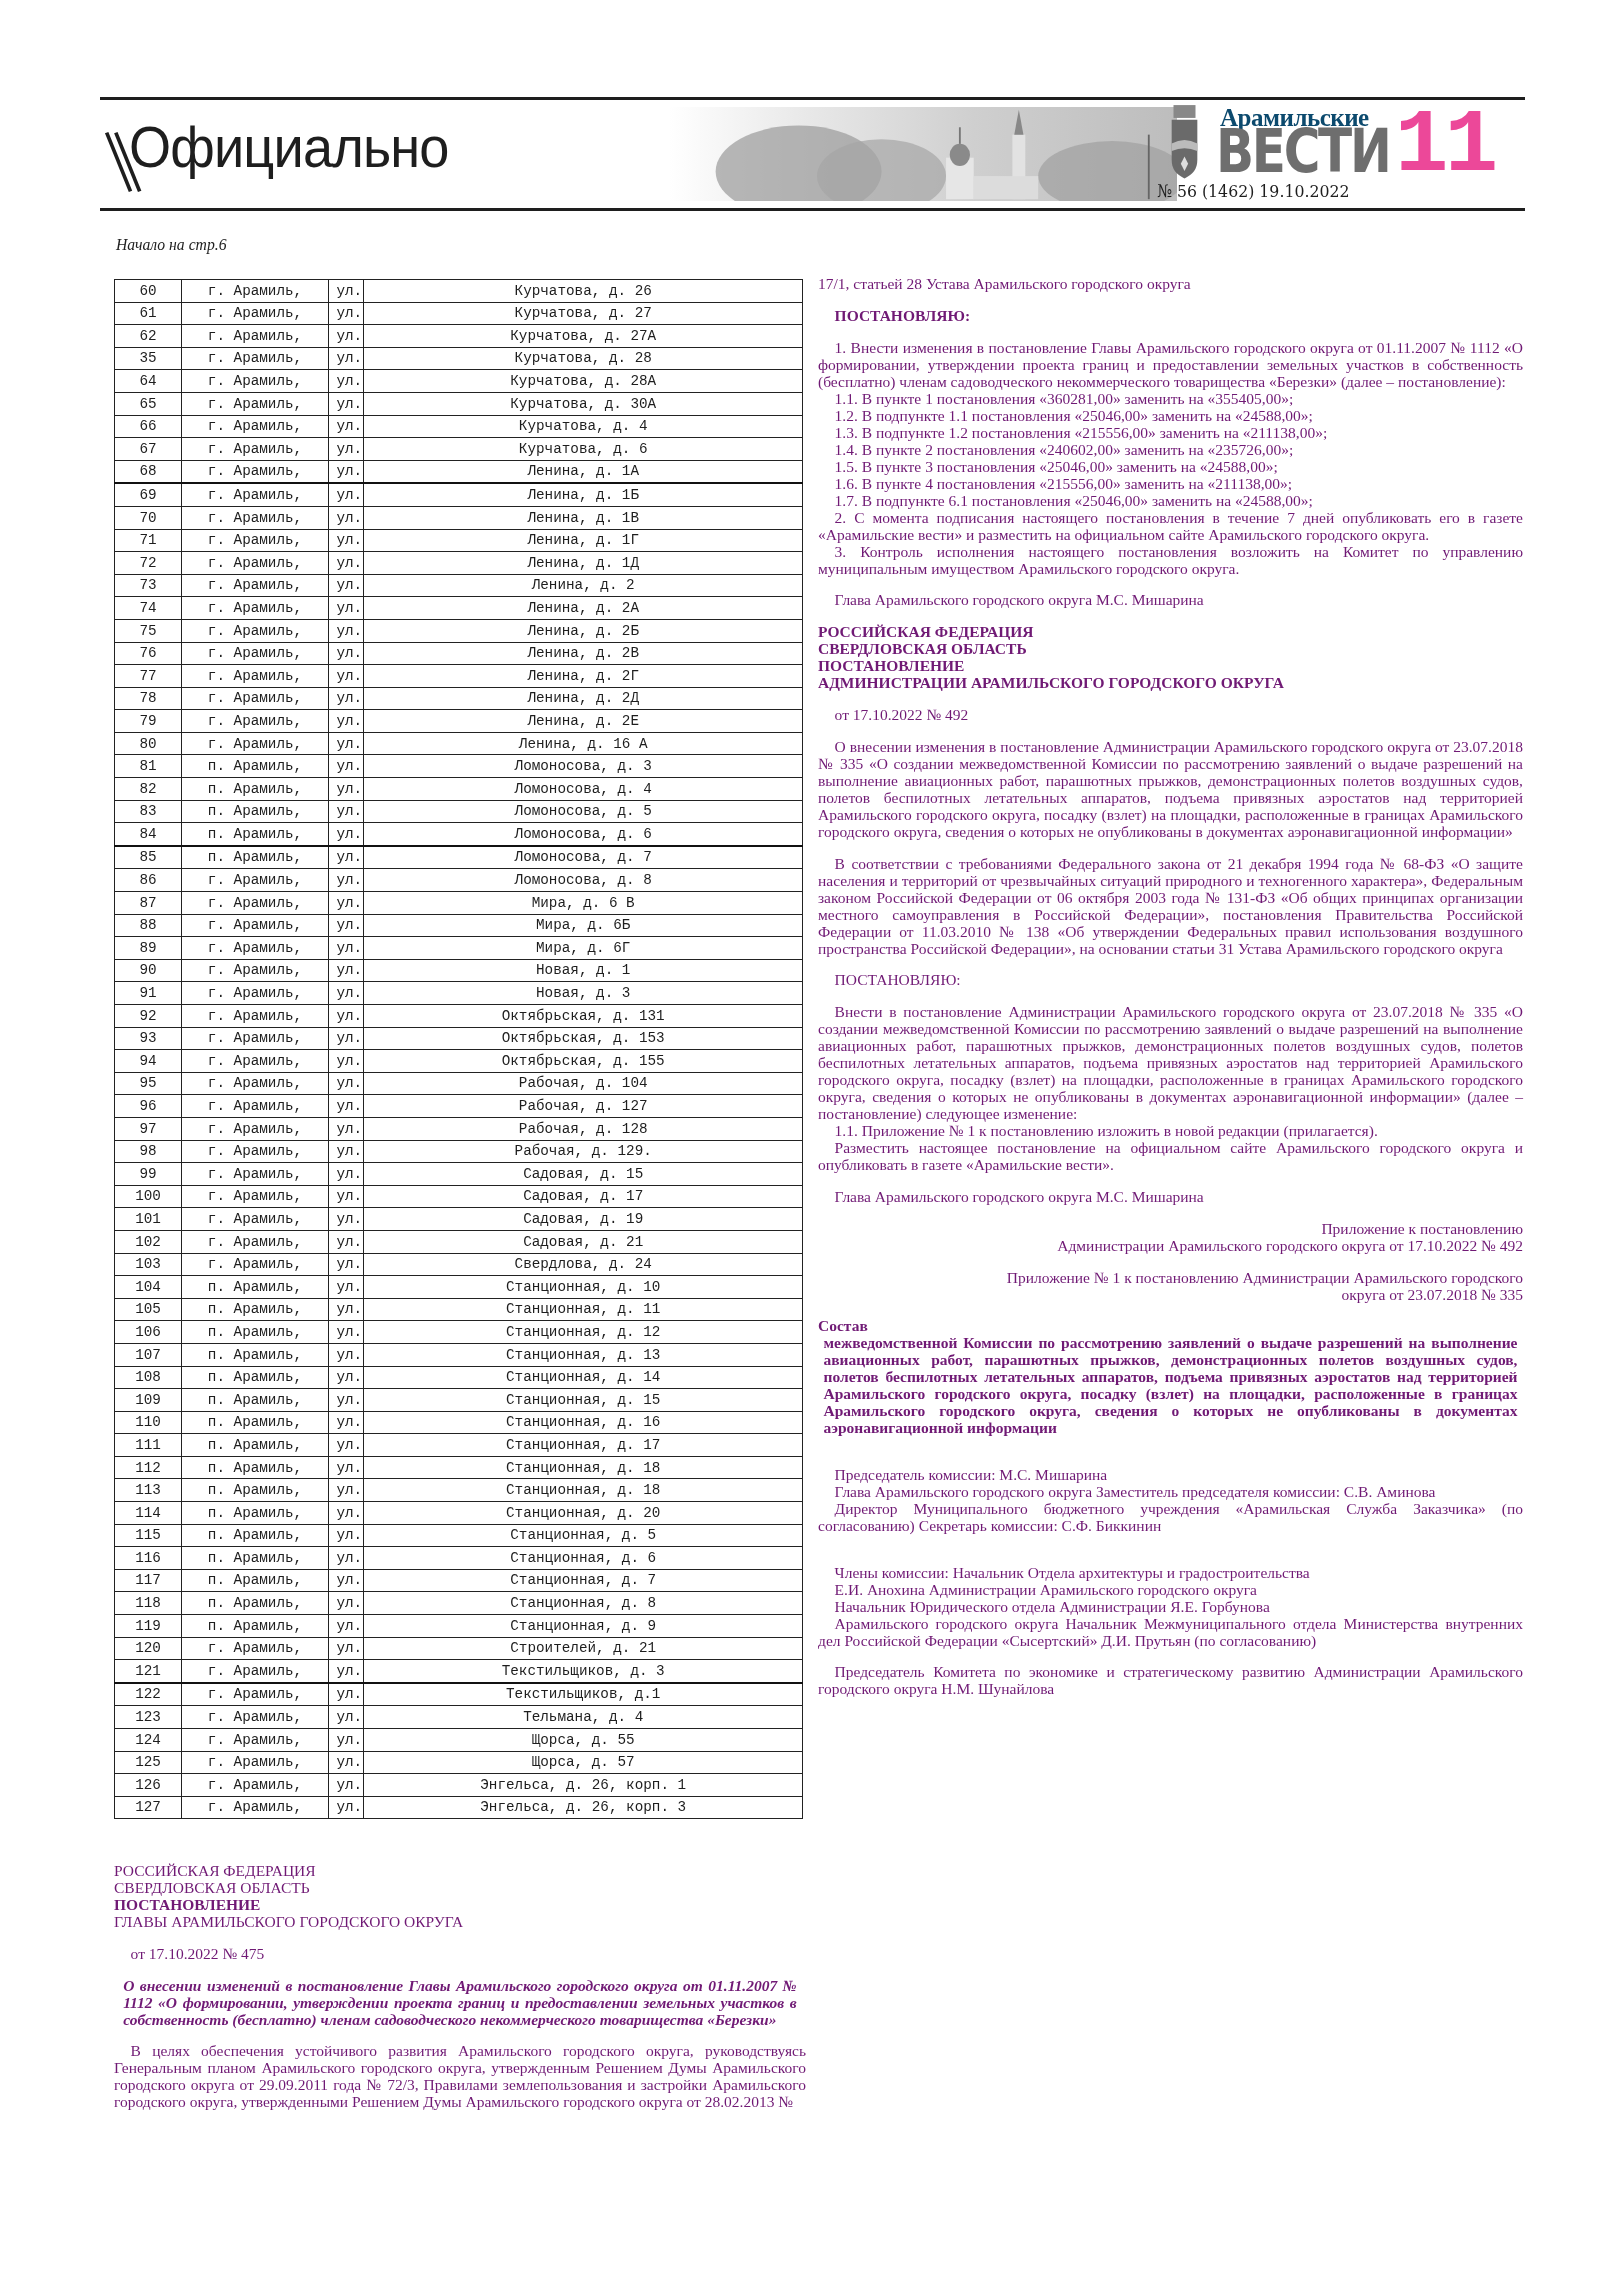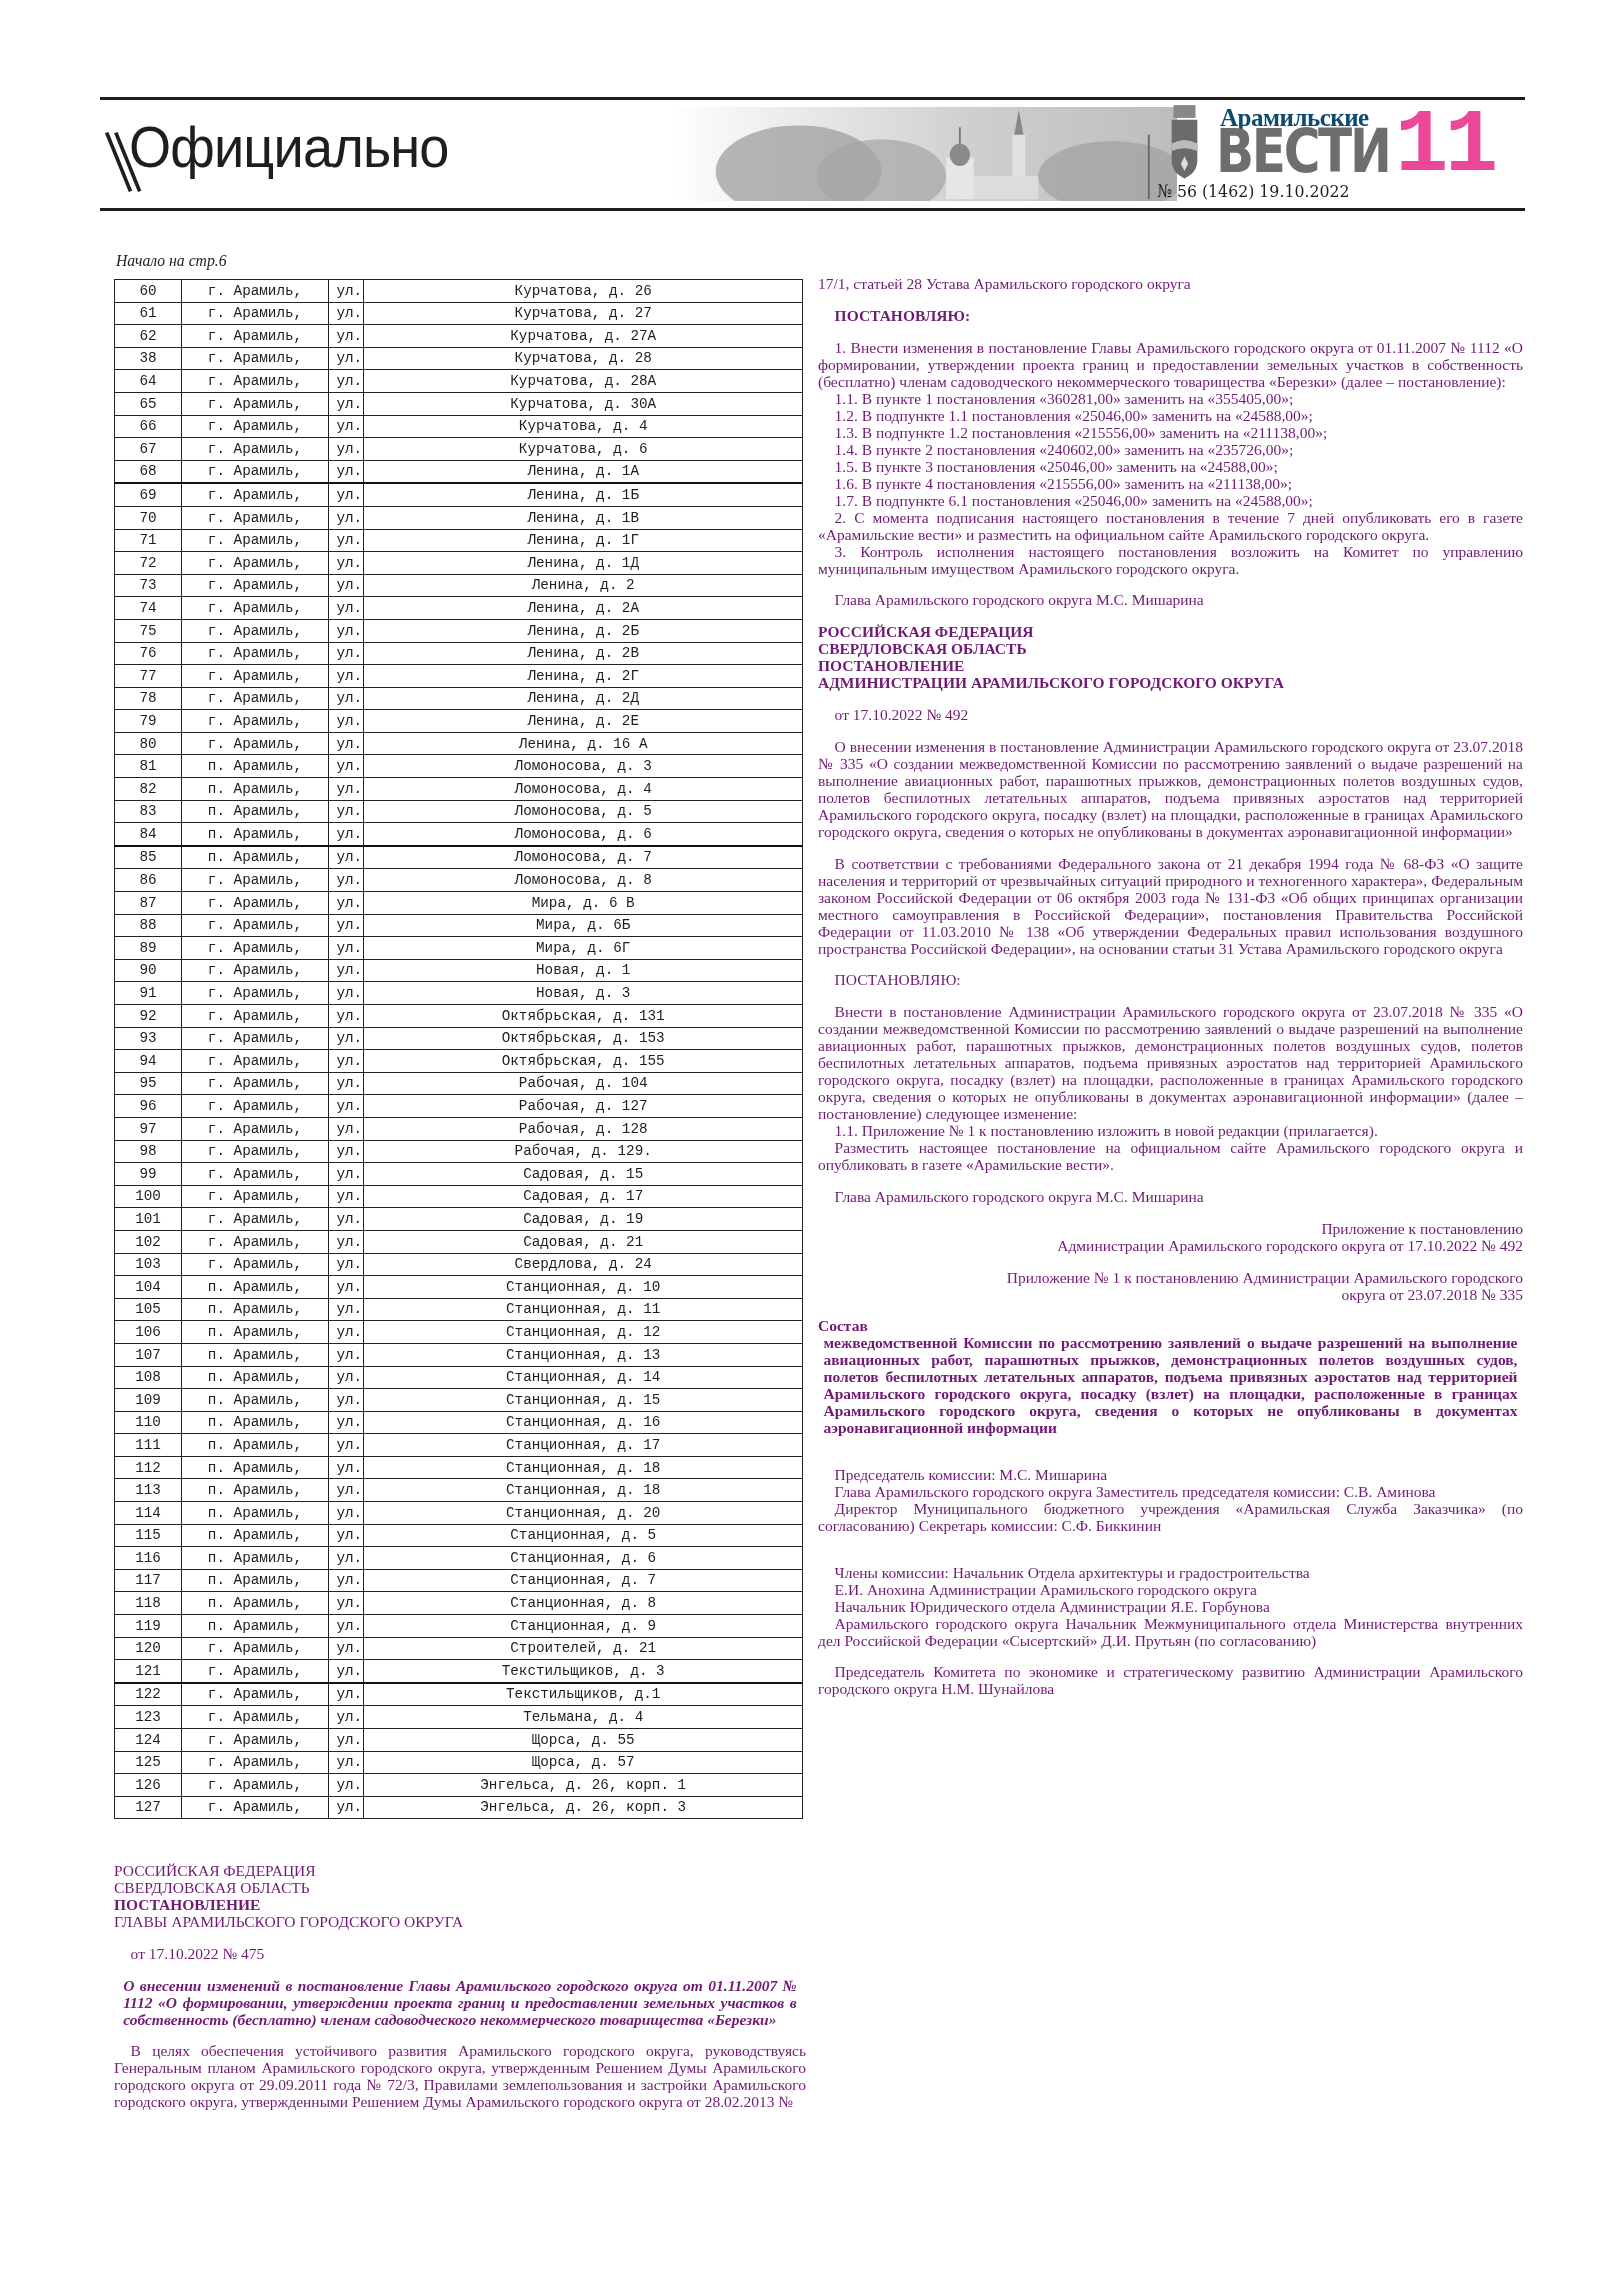--- a/index.html
+++ b/index.html
@@ -19,21 +19,21 @@
   .crest { position: absolute; left: 1168px; top: 103px; width: 33px; height: 83px; }
   .brand-top { position: absolute; left: 1220px; top: 104px; font-family: Liberation Serif, serif; font-weight: bold;
                font-size: 25px; color: #0c4a6e; letter-spacing: -0.5px; }
   .brand-main { position: absolute; left: 1216px; top: 120px; font-family: "DejaVu Sans", sans-serif; font-weight: bold;
                 font-size: 61px; color: #6e6e6e; letter-spacing: -2.8px; transform: scaleX(0.82); transform-origin: left; line-height: 1; }
   .page-num { position: absolute; left: 1395px; top: 102px; font-family: Liberation Mono, monospace; font-weight: bold;
               font-size: 89px; color: #ec4899; letter-spacing: -3.7px; line-height: 1; }
   .issue { position: absolute; left: 1157px; top: 181px; font-family: "DejaVu Serif", serif; font-size: 17.5px; color: #1e1e1e;
            transform: scaleX(0.9); transform-origin: left; }
 
-  .continued { position: absolute; left: 116px; top: 236px; font-style: italic; font-size: 15.7px; color: #222; margin-top: 16px; }
+  .continued { position: absolute; left: 116px; top: 236px; font-style: italic; font-size: 15.7px; color: #222; }
 
   
   table.addr { position: absolute; left: 114px; top: 279px; width: 689px; border-collapse: collapse; font-size: 14.3px; font-family: Liberation Mono, monospace; }
   table.addr td { border: 1.2px solid #222; height: 21.6px; padding: 0; text-align: center; line-height: 1; }
   table.addr td.c-num { width: 66px; }
   table.addr td.c-city { width: 146px; }
   table.addr td.c-type { width: 27px; text-align: left; padding-left: 7.4px; }
   table.addr td.c-street { width: auto; }
   table.addr tr.thick td { border-bottom: 2.8px solid #111; }
 
@@ -104,21 +104,21 @@
         <td class="c-type">ул.</td>
         <td class="c-street">Курчатова, д. 27</td>
       </tr>
       <tr>
         <td class="c-num">62</td>
         <td class="c-city">г. Арамиль,</td>
         <td class="c-type">ул.</td>
         <td class="c-street">Курчатова, д. 27А</td>
       </tr>
       <tr>
-        <td class="c-num">38</td>
+        <td class="c-num">35</td>
         <td class="c-city">г. Арамиль,</td>
         <td class="c-type">ул.</td>
         <td class="c-street">Курчатова, д. 28</td>
       </tr>
       <tr>
         <td class="c-num">64</td>
         <td class="c-city">г. Арамиль,</td>
         <td class="c-type">ул.</td>
         <td class="c-street">Курчатова, д. 28А</td>
       </tr>

